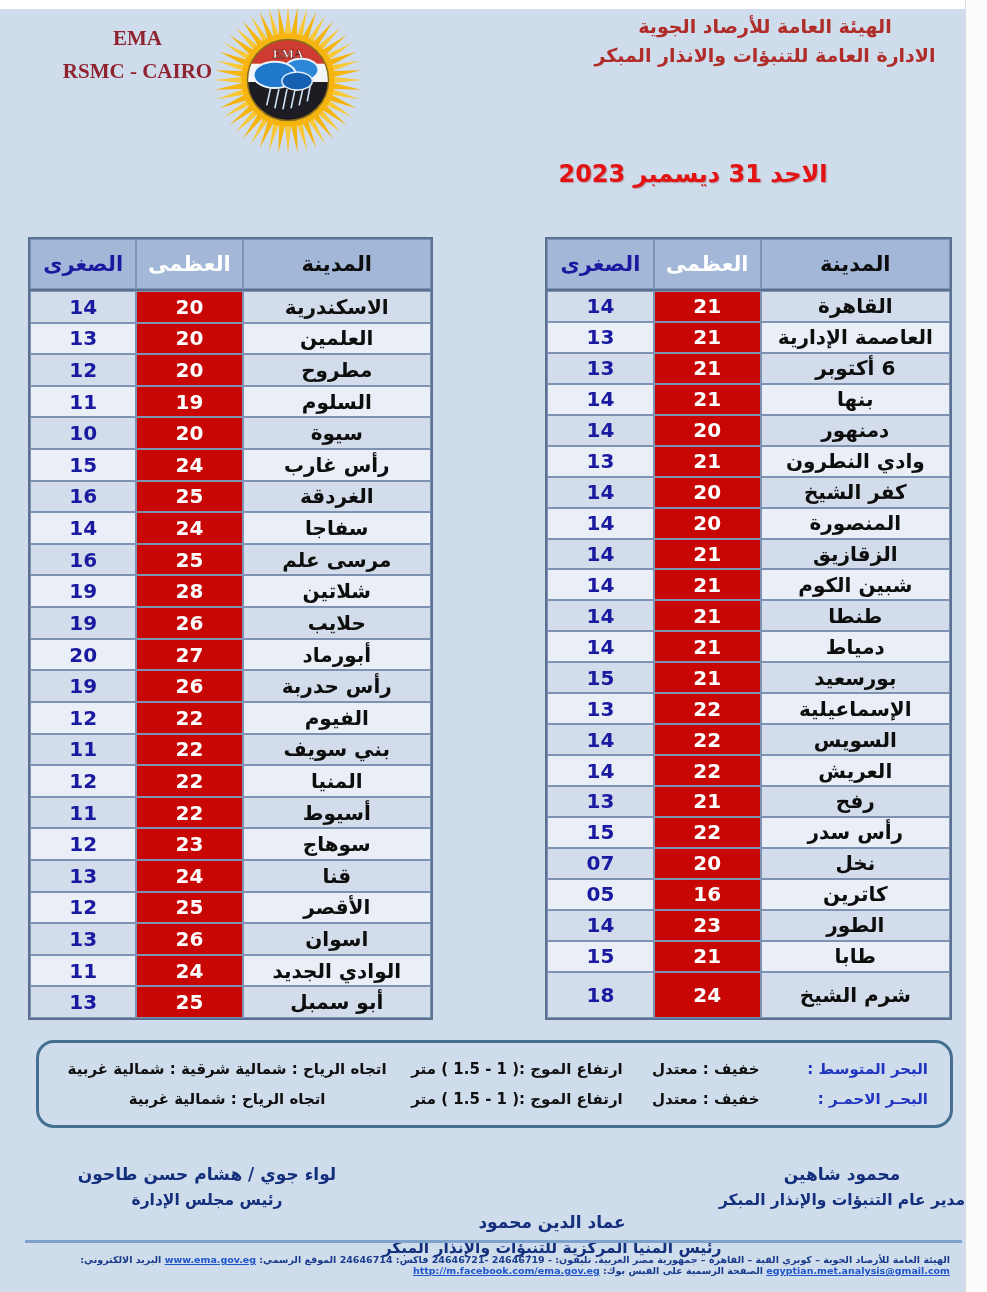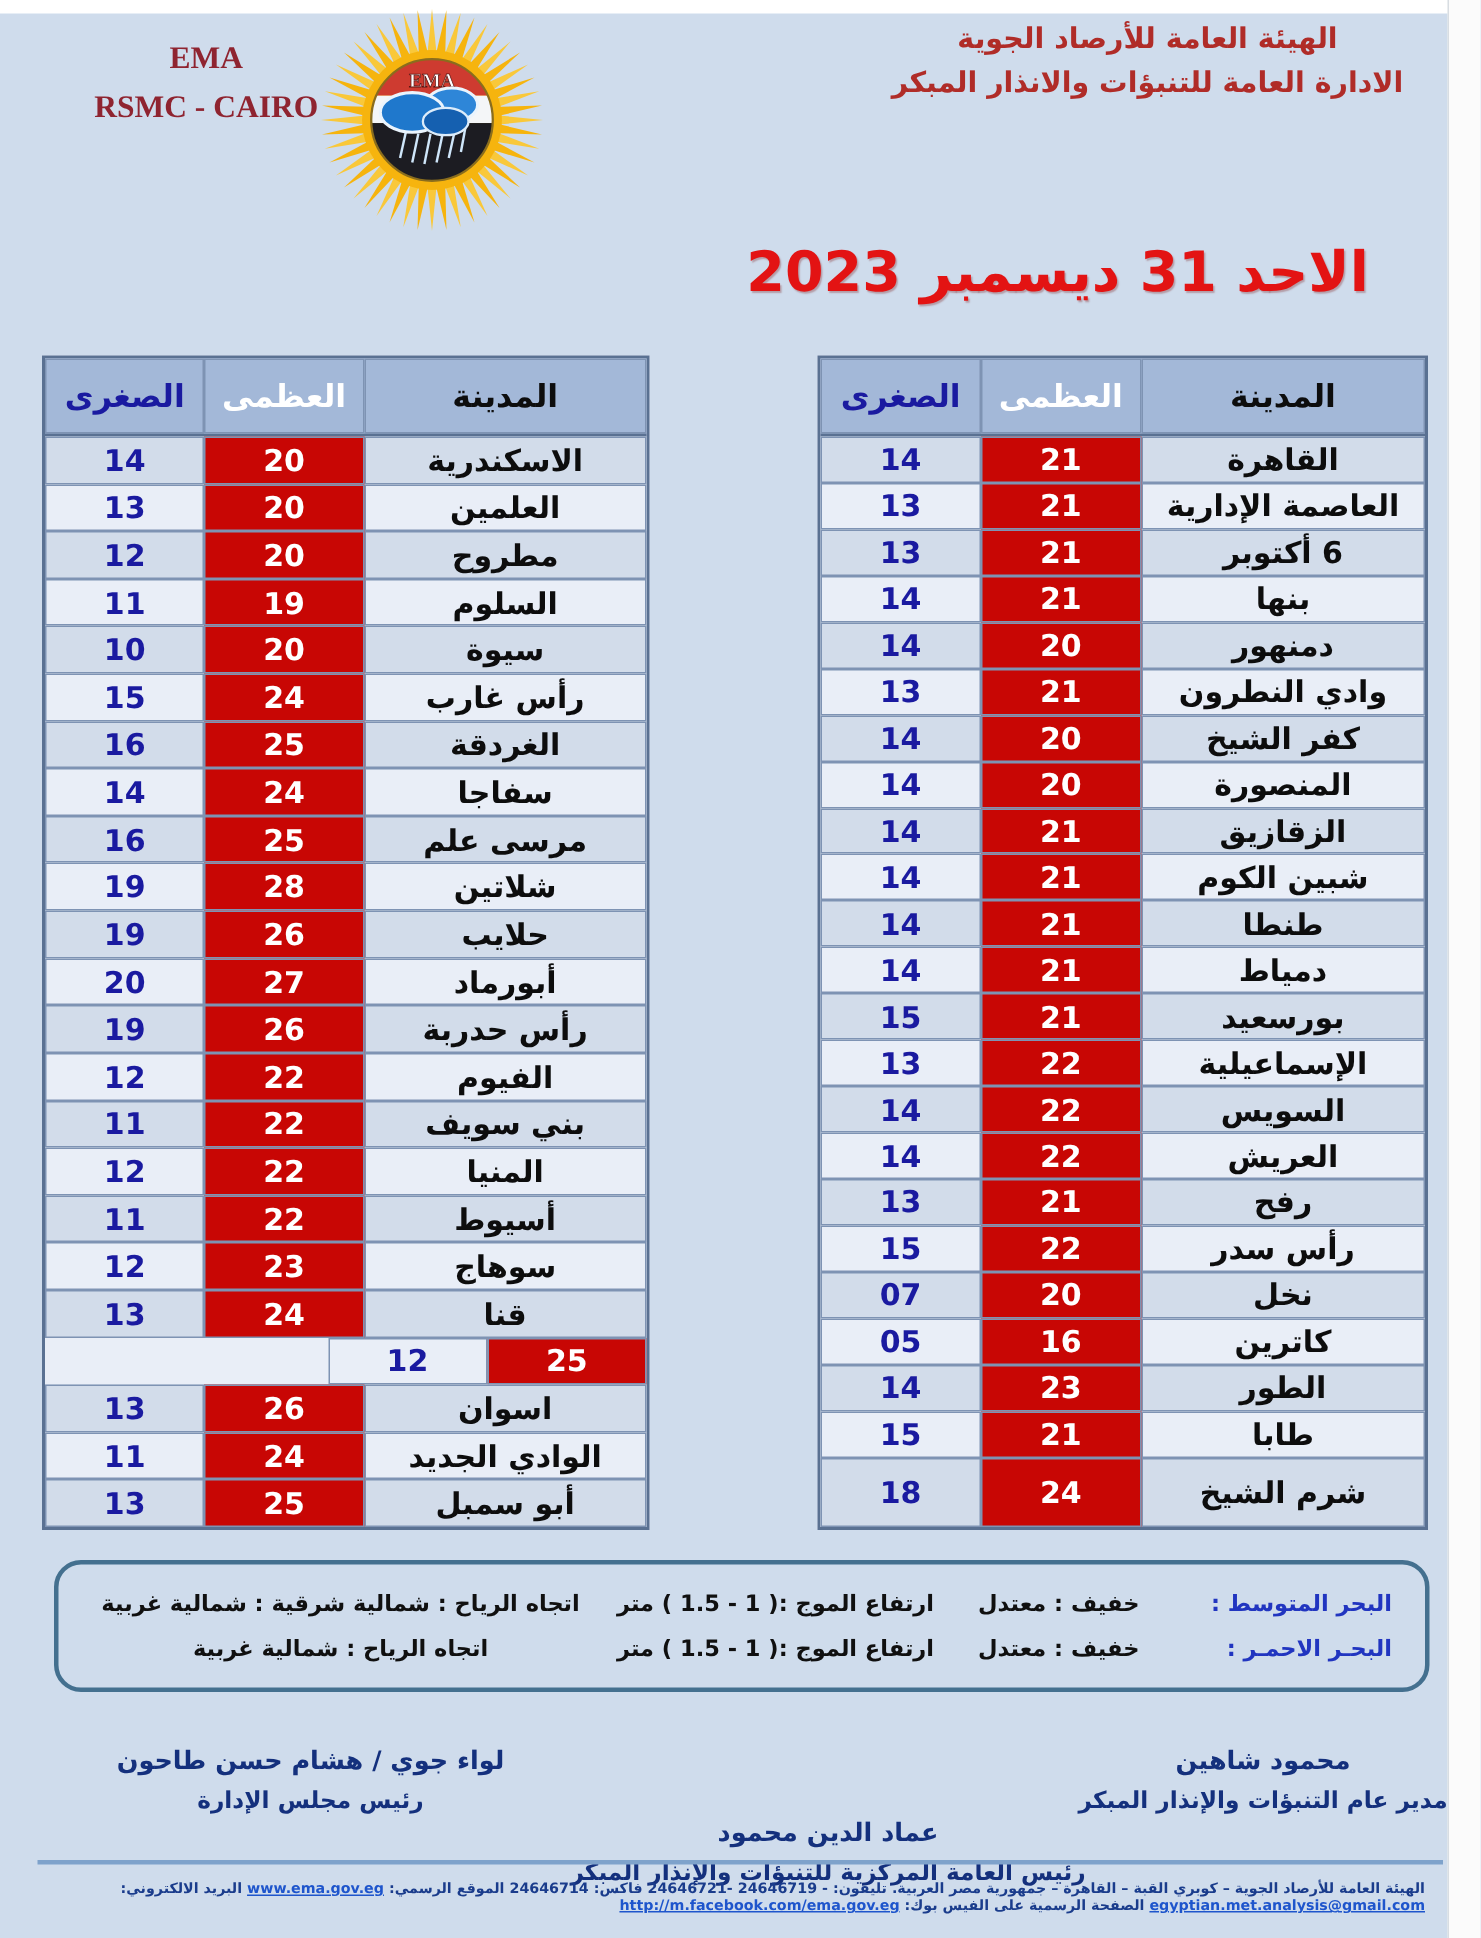--- a/index.html
+++ b/index.html
@@ -28,22 +28,22 @@
   
   .org-en{position:absolute;left:40px;top:22px;width:195px;text-align:center;
     font-family:"Liberation Serif","DejaVu Serif",serif;font-weight:bold;font-size:21px;
     color:var(--dark-red);line-height:1.55;}
   .logo{position:absolute;left:212px;top:4px;width:152px;height:152px;}
   .org-ar{position:absolute;right:36px;top:12px;width:372px;text-align:center;
     font-weight:bold;font-size:19px;color:#b02c28;line-height:1.5;direction:rtl;}
   .title{position:absolute;left:370px;top:100px;width:600px;text-align:center;direction:rtl;
     font-size:27px;font-weight:bold;color:var(--title-blue);
     text-shadow:2px 2px 2px rgba(70,70,90,.55);}
-  .date{position:absolute;left:450px;top:160px;width:510px;text-align:center;direction:rtl;
-    font-size:37px;font-weight:bold;color:var(--date-red);
+  .date{position:absolute;left:438px;top:160px;width:510px;text-align:center;direction:rtl;
+    font-size:24px;font-weight:bold;color:var(--date-red);
     text-shadow:1px 1px 1px rgba(130,40,40,.35);}
 
   
   .temp-table{position:absolute;top:237px;height:783px;direction:rtl;display:flex;flex-direction:column;
     border:2px solid var(--border-dark);box-sizing:border-box;background:var(--row-even);}
   .table-west{left:28px;width:405px;}
   .table-east{left:545px;width:407px;}
   .thead{height:50px;flex:none;display:flex;background:var(--header-bg);border-bottom:2px solid var(--border-dark);}
   .thead .cell{font-size:21px;font-weight:bold;}
   .h-city{color:#0a0a0a;}
@@ -280,20 +280,21 @@
           <div class="cell c-city">سوهاج</div>
           <div class="cell c-max">23</div>
           <div class="cell c-min">12</div>
         </div>
         <div class="trow">
           <div class="cell c-city">قنا</div>
           <div class="cell c-max">24</div>
           <div class="cell c-min">13</div>
         </div>
         <div class="trow">
+          <div class="cell c-city">الأقصر</div>
           <div class="cell c-max">25</div>
           <div class="cell c-min">12</div>
         </div>
         <div class="trow">
           <div class="cell c-city">اسوان</div>
           <div class="cell c-max">26</div>
           <div class="cell c-min">13</div>
         </div>
         <div class="trow">
           <div class="cell c-city">الوادي الجديد</div>
@@ -448,21 +449,21 @@
     </div>
   </div>
 
   <div class="signatures">
     <div class="sig sig-right">
       <div class="sig-name">محمود شاهين</div>
       <div class="sig-title">مدير عام التنبؤات والإنذار المبكر</div>
     </div>
     <div class="sig sig-center">
       <div class="sig-name">عماد الدين محمود</div>
-      <div class="sig-title">رئيس العامة المركزية للتنبؤات والإنذار المبكر</div>
+      <div class="sig-title">رئيس المنيا المركزية للتنبؤات والإنذار المبكر</div>
     </div>
     <div class="sig sig-left">
       <div class="sig-name">لواء جوي / هشام حسن طاحون</div>
       <div class="sig-title">رئيس مجلس الإدارة</div>
     </div>
   </div>
 
   <div class="sep-line"></div>
 
   <div class="footer"><span class="f-text">الهيئة العامة للأرصاد الجوية – كوبري القبة – القاهرة – جمهورية مصر العربية. تليفون: - 24646719 -24646721 فاكس: 24646714 الموقع الرسمي:</span> <a class="f-link" href="#">www.ema.gov.eg</a> <span class="f-text">البريد الالكتروني:</span> <a class="f-link" href="#">egyptian.met.analysis@gmail.com</a> <span class="f-text">الصفحة الرسمية على الفيس بوك:</span> <a class="f-link" href="#">http://m.facebook.com/ema.gov.eg</a> </div>

